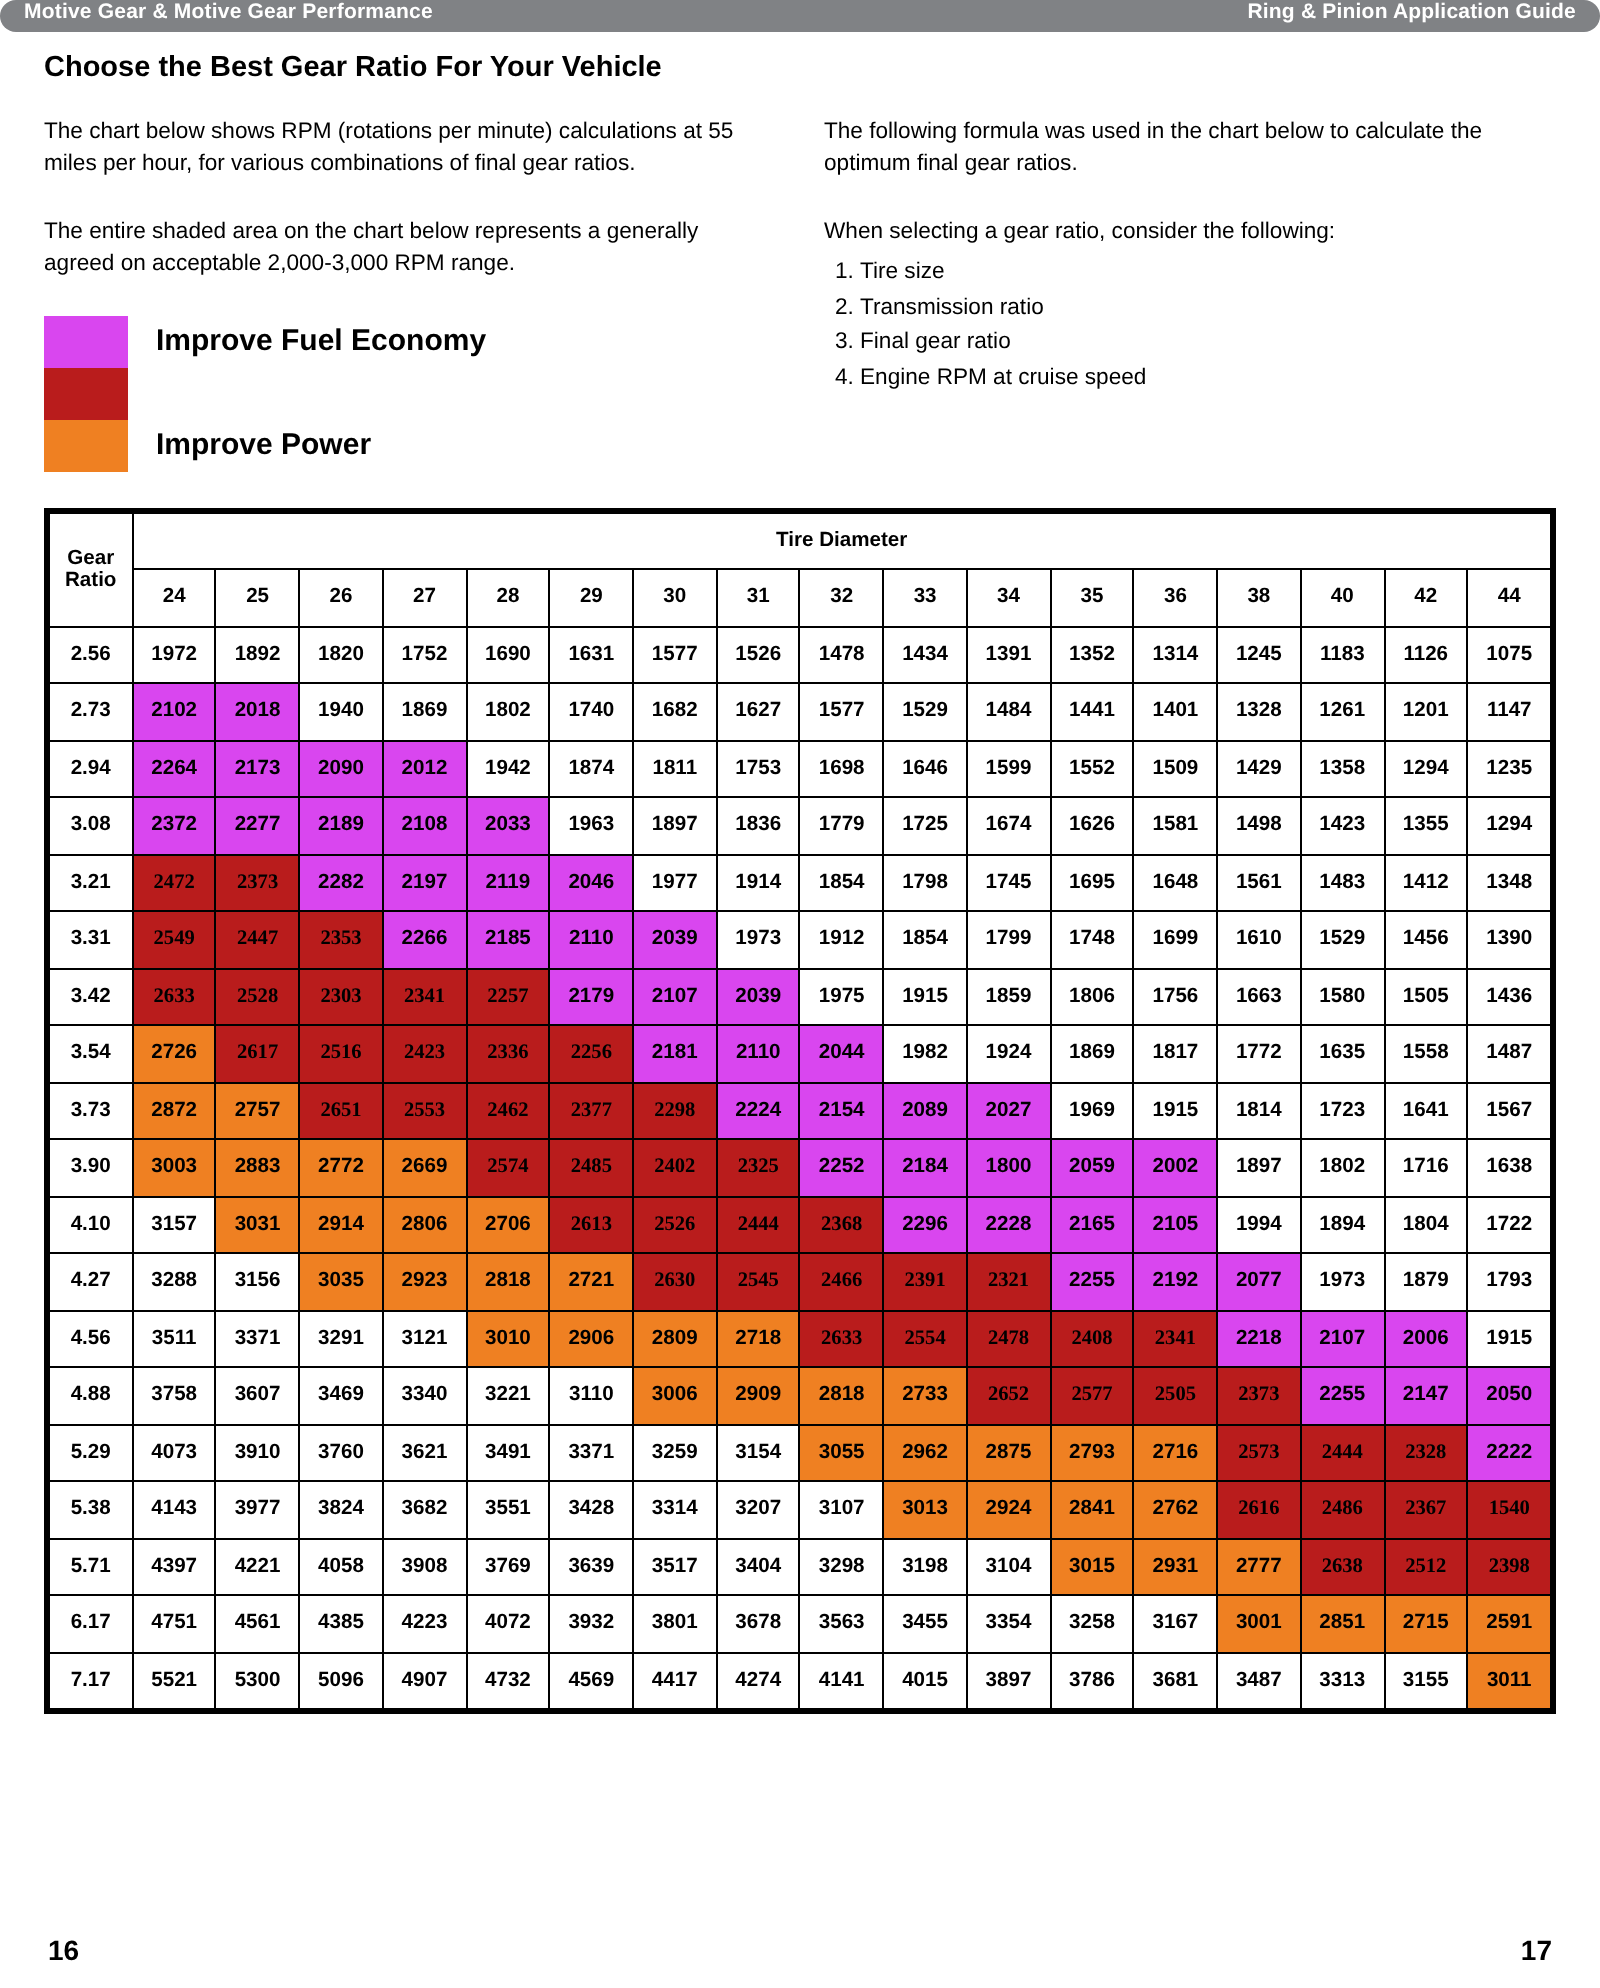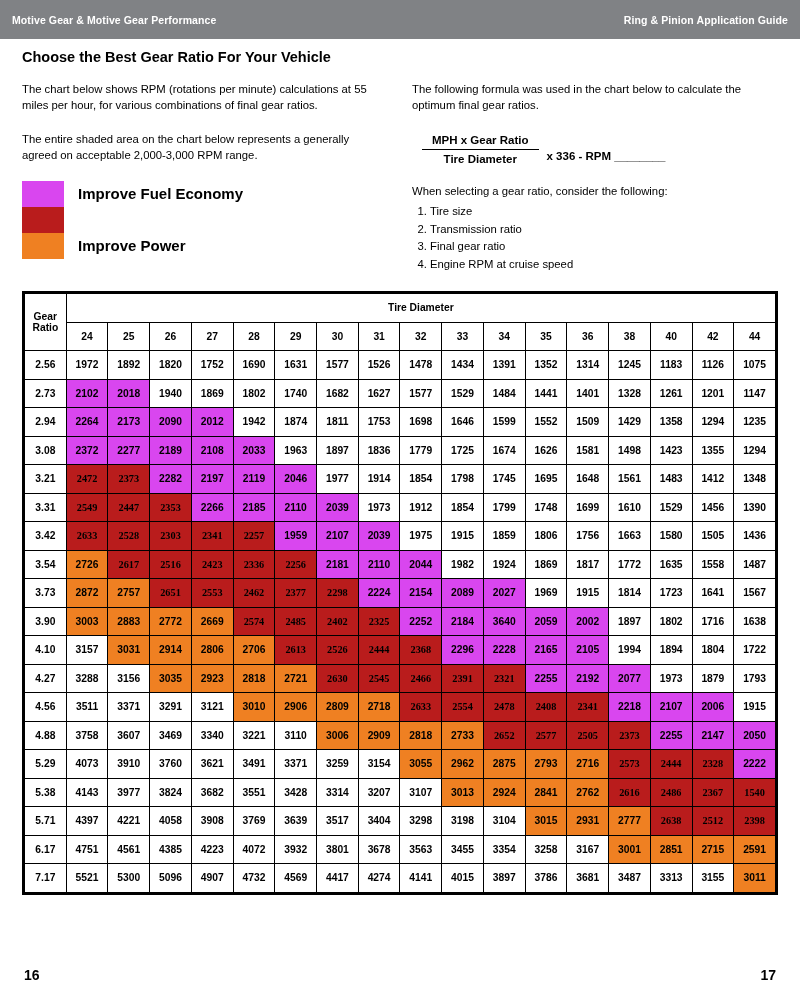--- a/index.html
+++ b/index.html
@@ -15,27 +15,27 @@
     overflow: hidden;
   }
   .page {
     position: relative;
     width: 800px;
     height: 994px;
     box-sizing: border-box;
   }
   
   .header {
-    height: 39px;
+    height: 16px;
     background: #808285;
     display: flex;
-    align-items: center;
     justify-content: space-between;
     padding: 0 12px;
     box-sizing: border-box;
+    border-radius: 10px;
   }
   .header span {
     color: #ffffff;
     font-size: 10.5px;
     font-weight: bold;
     letter-spacing: 0.1px;
   }
   
   .content {
     padding: 10px 22px 0 22px;
@@ -188,27 +188,20 @@
           <div class="legend-row">
             <div class="swatch c-orange"></div>
             <div class="legend-label">Improve Power</div>
           </div>
         </div>
       </div>
 
       <div class="col-right">
         <p class="body">The following formula was used in the chart below to calculate the optimum final gear ratios.</p>
 
-        <div class="formula-box">
-          <span class="fraction">
-            <span class="num">MPH x Gear Ratio</span>
-            <span class="den">Tire Diameter</span>
-          </span>
-          <span class="formula-tail">x 336 - RPM ________</span>
-        </div>
 
         <p class="body" style="margin-bottom:2px;">When selecting a gear ratio, consider the following:</p>
         <ol class="considerations">
           <li>Tire size</li>
           <li>Transmission ratio</li>
           <li>Final gear ratio</li>
           <li>Engine RPM at cruise speed</li>
         </ol>
       </div>
 
@@ -366,21 +359,21 @@
             <td class="c-none">1456</td>
             <td class="c-none">1390</td>
           </tr>
           <tr>
             <td class="gear-ratio">3.42</td>
             <td class="c-yellow">2633</td>
             <td class="c-yellow">2528</td>
             <td class="c-yellow">2303</td>
             <td class="c-yellow">2341</td>
             <td class="c-yellow">2257</td>
-            <td class="c-green">1959</td>
+            <td class="c-green">2179</td>
             <td class="c-green">2107</td>
             <td class="c-green">2039</td>
             <td class="c-none">1975</td>
             <td class="c-none">1915</td>
             <td class="c-none">1859</td>
             <td class="c-none">1806</td>
             <td class="c-none">1756</td>
             <td class="c-none">1663</td>
             <td class="c-none">1580</td>
             <td class="c-none">1505</td>
@@ -431,21 +424,21 @@
             <td class="c-orange">3003</td>
             <td class="c-orange">2883</td>
             <td class="c-orange">2772</td>
             <td class="c-orange">2669</td>
             <td class="c-yellow">2574</td>
             <td class="c-yellow">2485</td>
             <td class="c-yellow">2402</td>
             <td class="c-yellow">2325</td>
             <td class="c-green">2252</td>
             <td class="c-green">2184</td>
-            <td class="c-green">3640</td>
+            <td class="c-green">1800</td>
             <td class="c-green">2059</td>
             <td class="c-green">2002</td>
             <td class="c-none">1897</td>
             <td class="c-none">1802</td>
             <td class="c-none">1716</td>
             <td class="c-none">1638</td>
           </tr>
           <tr>
             <td class="gear-ratio">4.10</td>
             <td class="c-none">3157</td>

